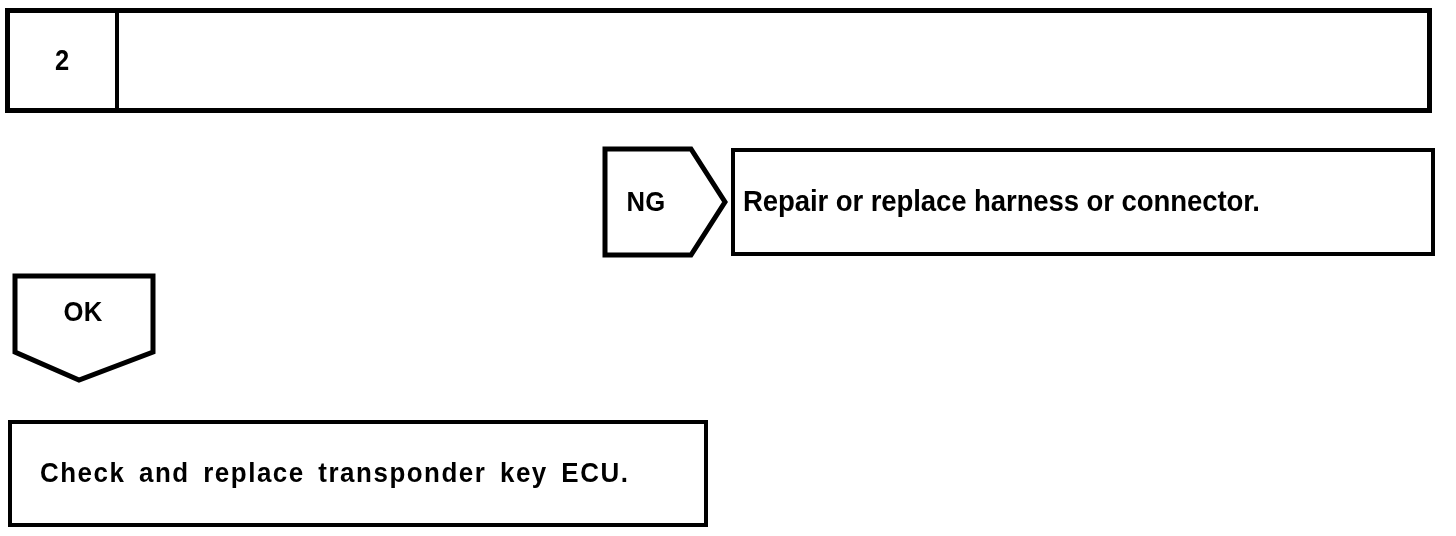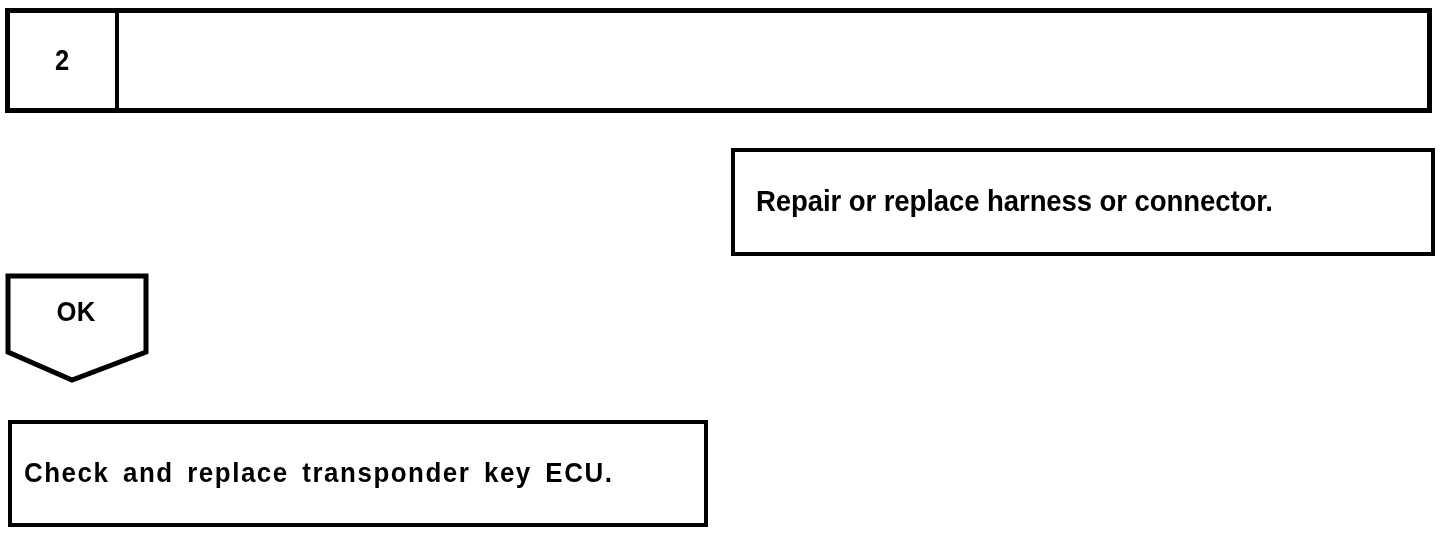--- a/index.html
+++ b/index.html
@@ -102,35 +102,35 @@
     position: absolute;
     left: 731px;
     top: 148px;
     width: 704px;
     height: 108px;
     border: 4px solid #000;
     box-sizing: border-box;
     background: #fff;
     display: flex;
     align-items: center;
-    padding-left: 21px;
+    padding-left: 8px;
   }
   .ng-result-text {
     font-size: 29px;
     font-weight: bold;
     letter-spacing: -0.1px;
     line-height: 1.1;
     transform: scaleX(0.95);
     transform-origin: left center;
   }
 
   
   .ok-arrow {
     position: absolute;
-    left: 4px;
+    left: 11px;
     top: 272px;
     width: 146px;
     height: 114px;
   }
   .ok-arrow svg {
     display: block;
   }
   .ok-label {
     position: absolute;
     left: 0;
@@ -151,21 +151,21 @@
     position: absolute;
     left: 8px;
     top: 420px;
     width: 700px;
     height: 107px;
     border: 4px solid #000;
     box-sizing: border-box;
     background: #fff;
     display: flex;
     align-items: center;
-    padding-left: 12px;
+    padding-left: 28px;
   }
   .final-text {
     font-size: 27px;
     font-weight: bold;
     letter-spacing: 1.6px;
     word-spacing: 5px;
     line-height: 1.1;
     transform: scaleX(0.96);
     transform-origin: left center;
   }
@@ -174,20 +174,26 @@
 <body>
 
 <div class="flow-root">
 
   <div class="step-box">
     <div class="step-number-cell">
       <span class="step-number">2</span>
     </div>
   </div>
 
+  <div class="ng-arrow">
+    <svg width="128" height="114" viewBox="0 0 128 114">
+      <polygon points="4,4 90,4 124,57 90,110 4,110" fill="#ffffff" stroke="#000000" stroke-width="5" stroke-linejoin="miter"></polygon>
+    </svg>
+    <span class="ng-label">NG</span>
+  </div>
 
   <div class="ng-result-box">
     <span class="ng-result-text">Repair or replace harness or connector.</span>
   </div>
 
   <div class="ok-arrow">
     <svg width="146" height="114" viewBox="0 0 146 114">
       <polygon points="4,4 142,4 142,80 68,108 4,80" fill="#ffffff" stroke="#000000" stroke-width="5" stroke-linejoin="miter"></polygon>
     </svg>
     <span class="ok-label">OK</span>

